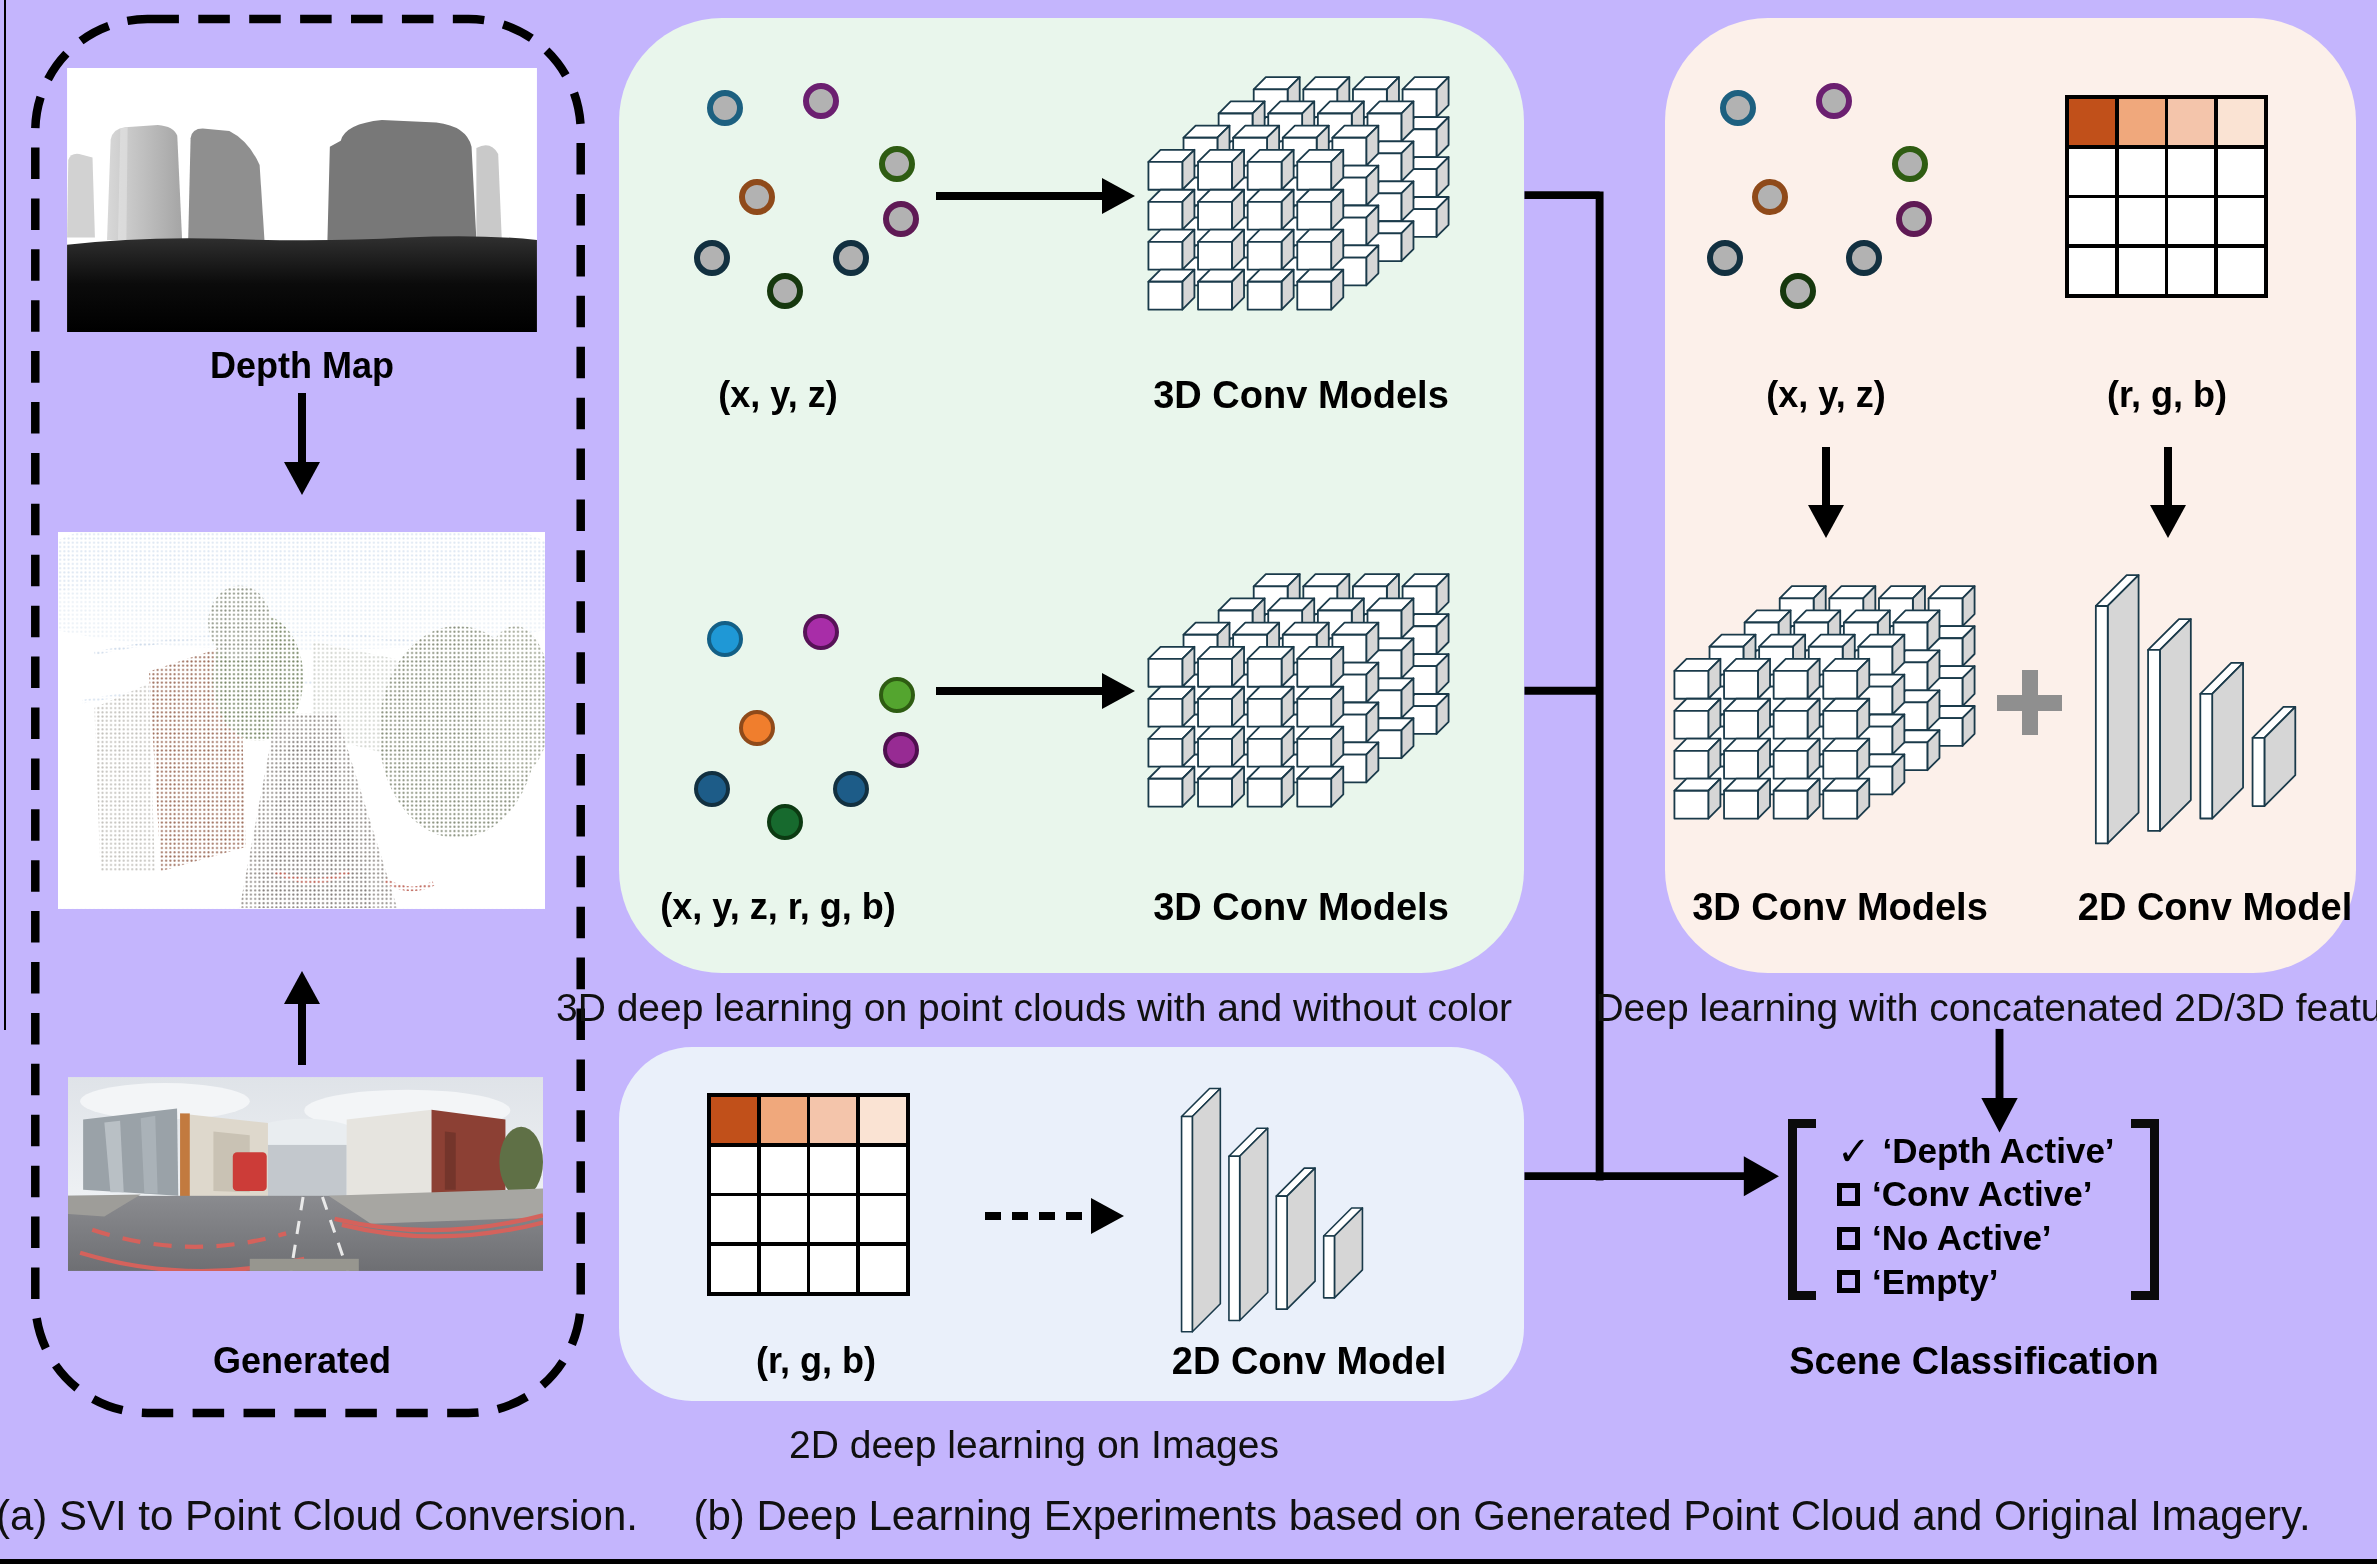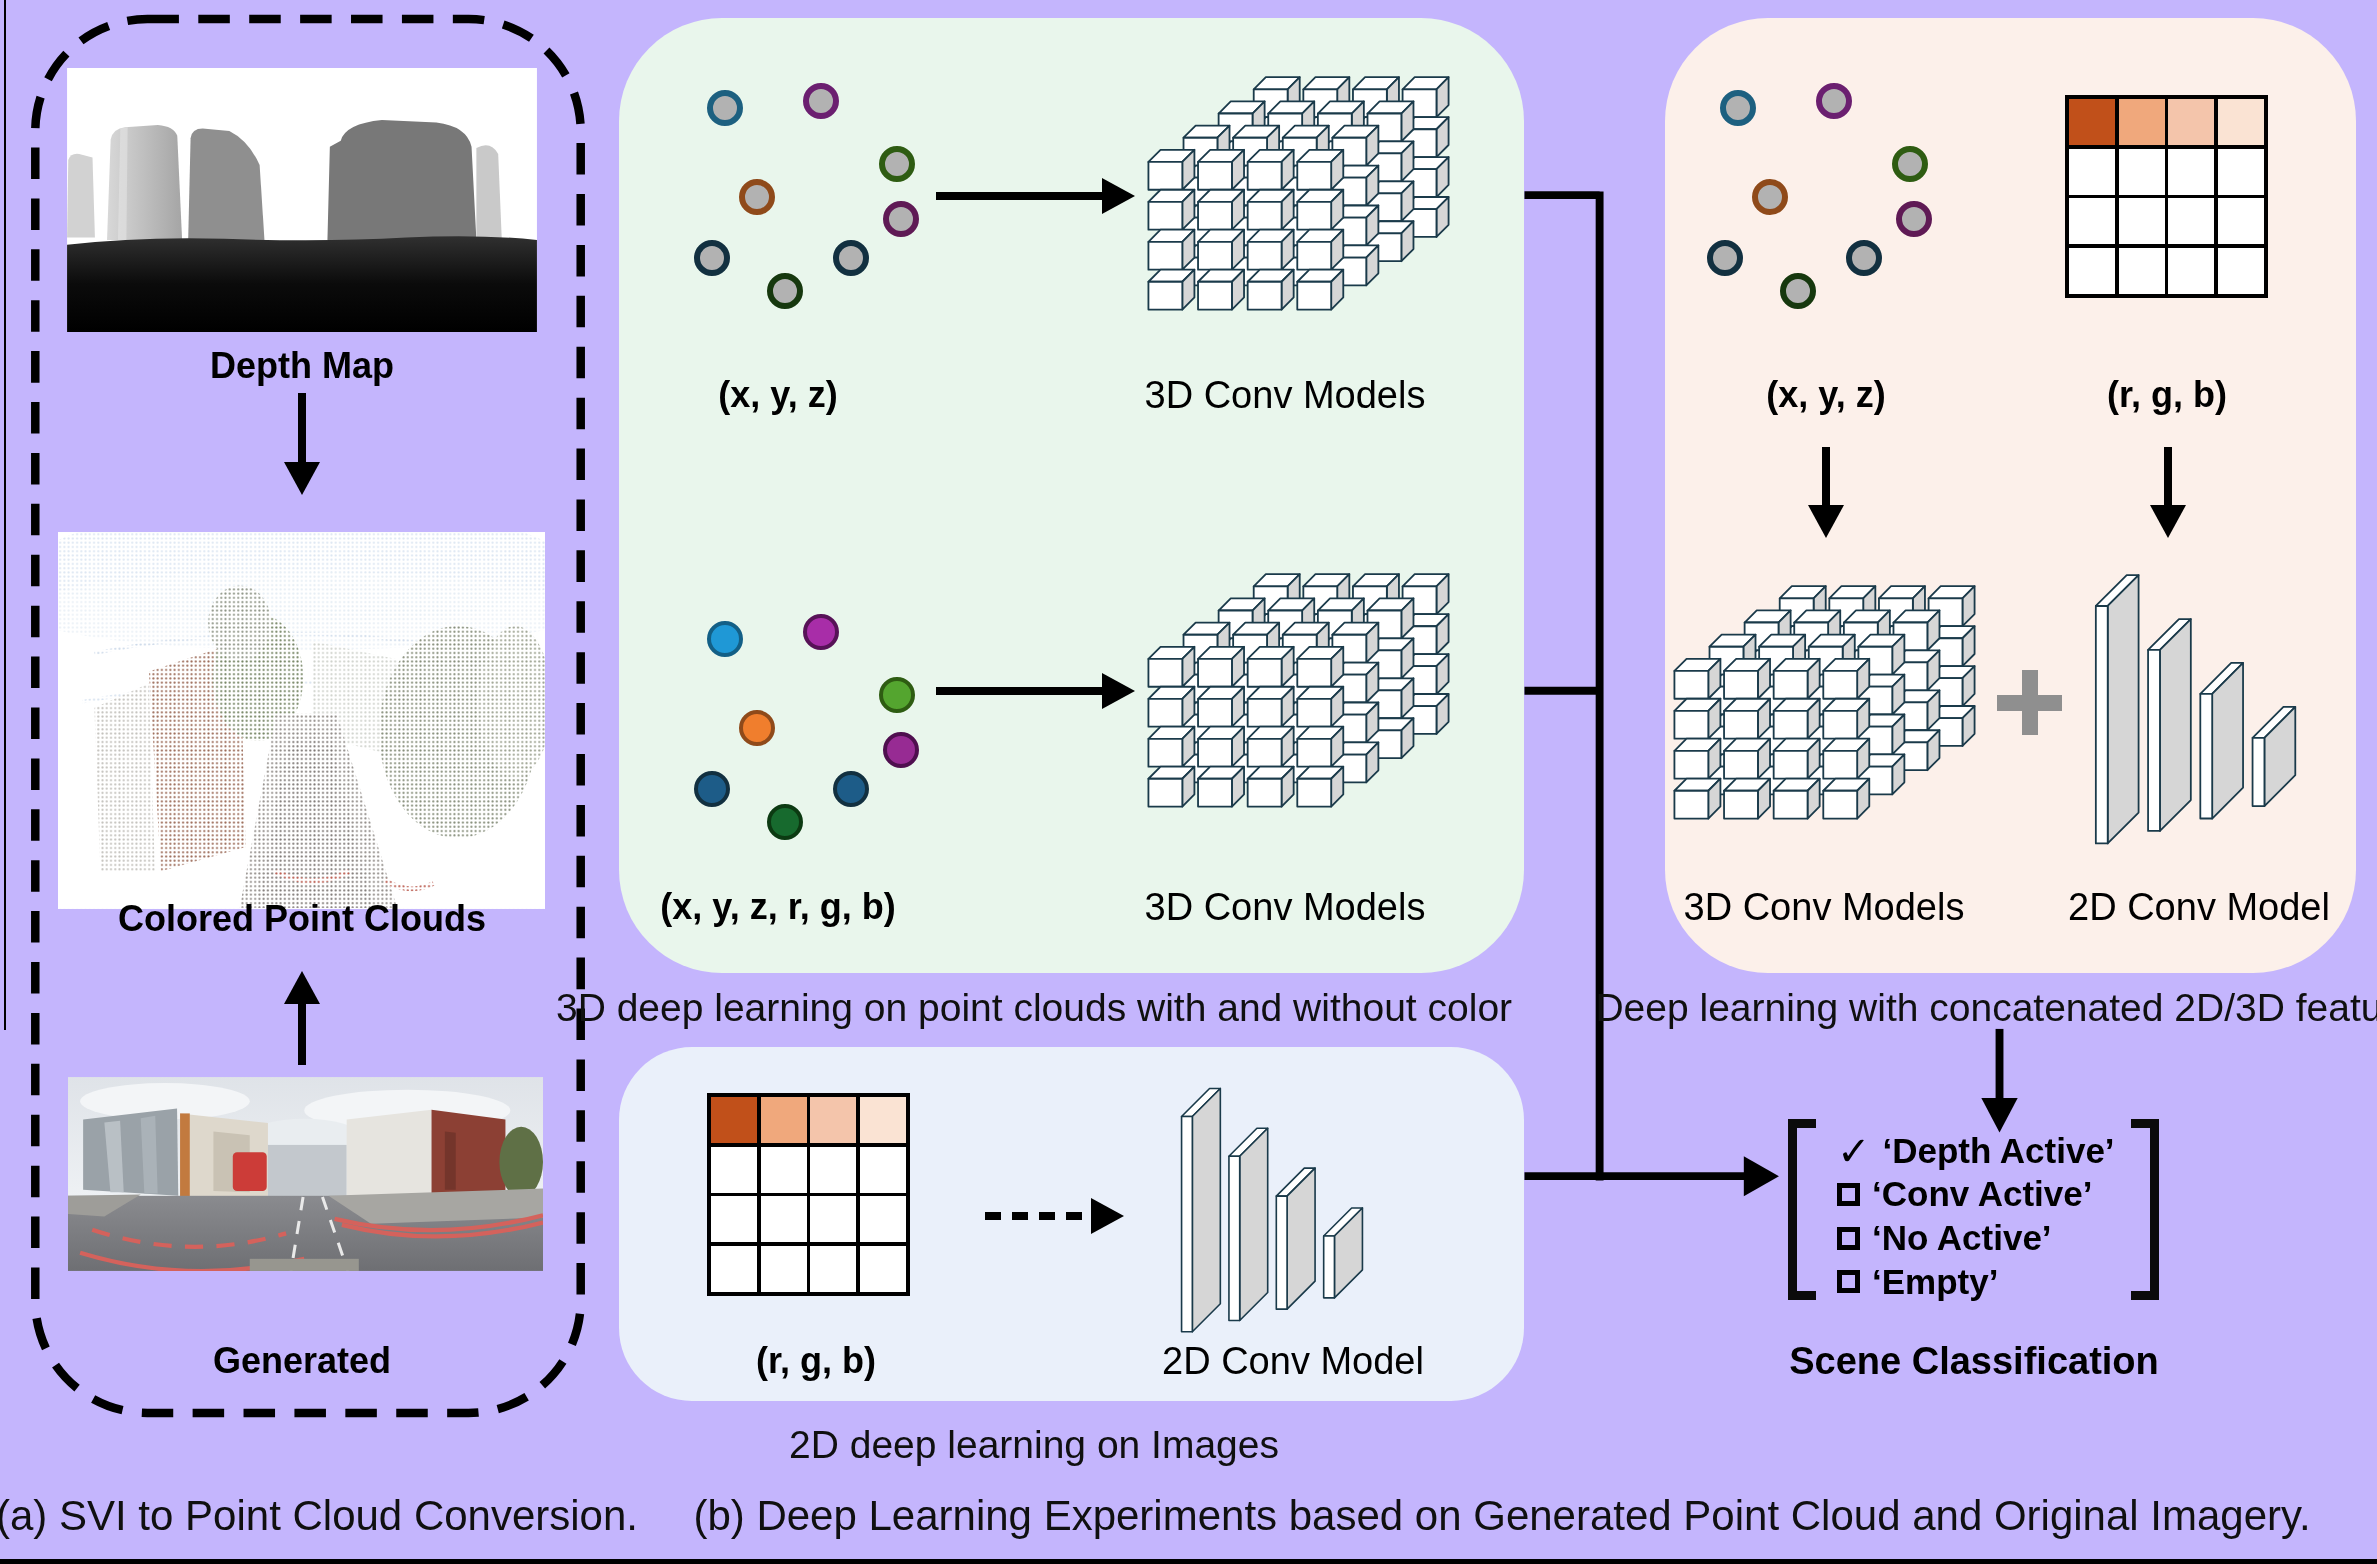--- a/index.html
+++ b/index.html
@@ -7,21 +7,21 @@
           font-family:"Liberation Sans","DejaVu Sans",sans-serif;color:#000;}
   .abs{position:absolute;}
   .panel{position:absolute;}
   .green-box{left:619px;top:18px;width:905px;height:955px;background:#e9f6ec;border-radius:103px;}
   .blue-box{left:619px;top:1047px;width:905px;height:354px;background:#eaf0fa;border-radius:73px;}
   .pink-box{left:1665px;top:18px;width:691px;height:955px;background:#fcf0ea;border-radius:103px;}
 
   
   .ctr{position:absolute;transform:translateX(-50%);white-space:nowrap;text-align:center;}
   .lbl{font-weight:700;font-size:36px;line-height:1.25;}
-  .model-lbl{font-weight:400;font-size:38px;line-height:1.25;}
+  .model-lbl{font-weight:700;font-size:38px;line-height:1.25;margin-left:16px;}
   .cap{font-weight:400;font-size:39px;line-height:1.25;color:#101010;}
   .figcap{font-weight:400;font-size:42px;line-height:1.25;color:#101010;}
 
   
   .harrow{position:absolute;height:7.9px;background:#000;}
   .harrow:after{content:"";position:absolute;right:-31.5px;top:50%;transform:translateY(-50%);
     width:0;height:0;border-top:18px solid transparent;border-bottom:18px solid transparent;border-left:33px solid #000;}
   .harrow.dashed{background:repeating-linear-gradient(90deg,#000 0 15.8px,transparent 15.8px 27px);}
   .varrow{position:absolute;width:7.9px;background:#000;}
   .varrow.down:after{content:"";position:absolute;bottom:-30px;left:50%;transform:translateX(-50%);
@@ -108,21 +108,20 @@
     <ellipse cx="300" cy="150" rx="52" ry="62" fill="#8b9283"></ellipse>
     <polygon points="420,180 560,210 560,370 420,335" fill="#cfd2cc"></polygon>
     <ellipse cx="660" cy="330" rx="130" ry="175" fill="#838b77"></ellipse>
     <ellipse cx="755" cy="280" rx="60" ry="125" fill="#9aa08e"></ellipse>
     <polygon points="360,300 460,300 560,620 300,620" fill="#8f8a86"></polygon>
     <polygon points="380,340 450,340 520,620 330,620" fill="#7c7673"></polygon>
     <path d="M360 560 Q420 592 480 560" stroke="#b85548" stroke-width="9" fill="none"></path>
     <path d="M540 575 Q580 600 620 580" stroke="#b85548" stroke-width="8" fill="none"></path>
     <rect width="804" height="622" fill="url(#pcdots)"></rect>
   </svg>
-  <div class="ctr lbl" style="left:302px;top:896px">Colored Point Clouds</div>
 
   <div class="varrow up" style="left:298px;top:1001px;height:64px"></div>
 
   <svg class="abs" style="left:68px;top:1077px" width="475" height="194" viewBox="0 0 784 320">
     <defs>
       <linearGradient id="skyg" x1="0" y1="0" x2="0" y2="1">
         <stop offset="0" stop-color="#dfe3e8"></stop>
           <stop offset="1" stop-color="#eef1f4"></stop>
       </linearGradient>
       <linearGradient id="roadg" x1="0" y1="0" x2="0" y2="1">

